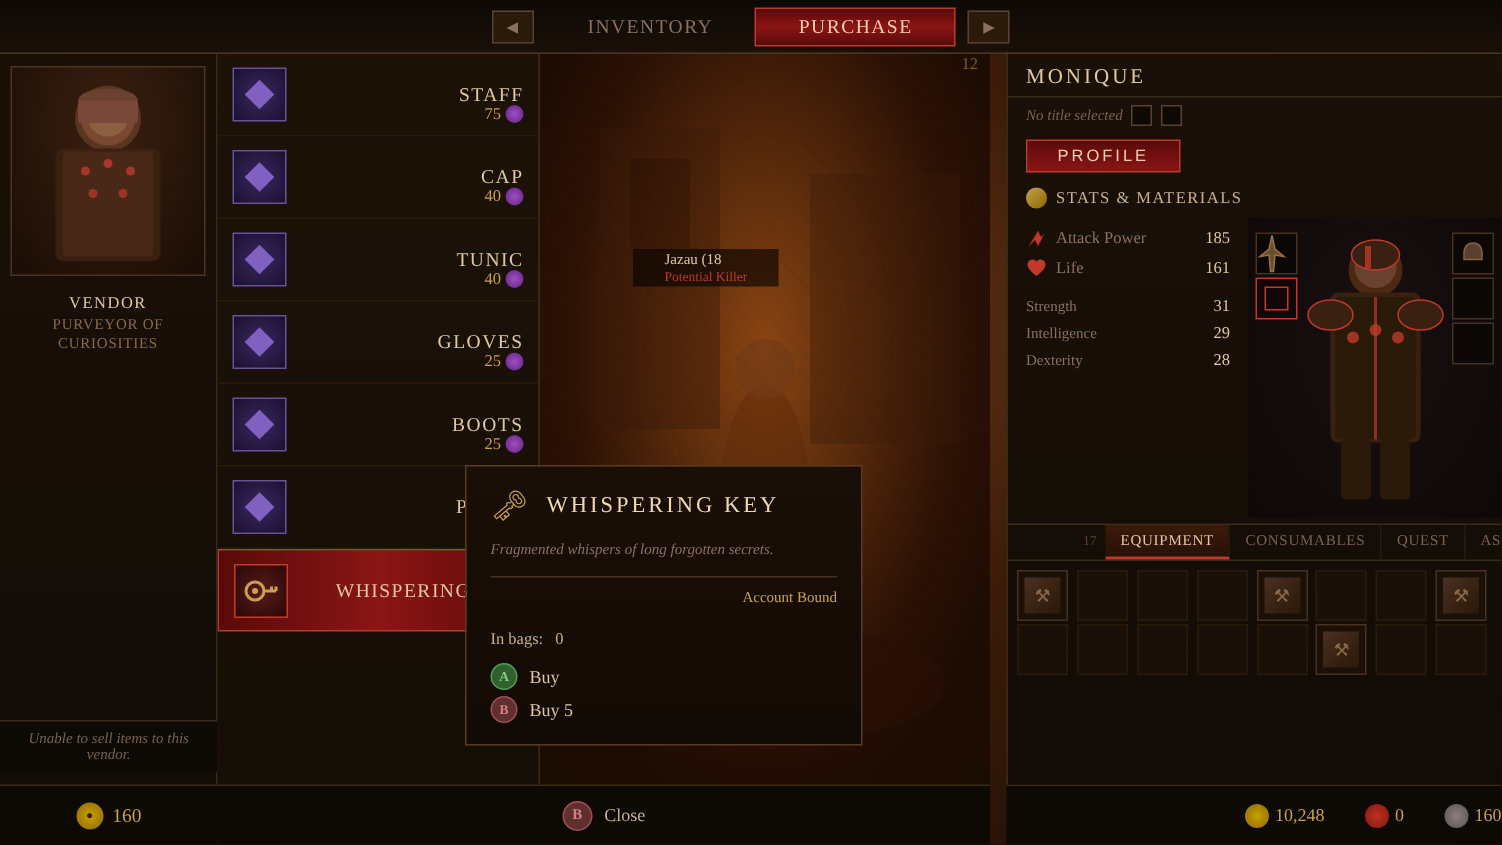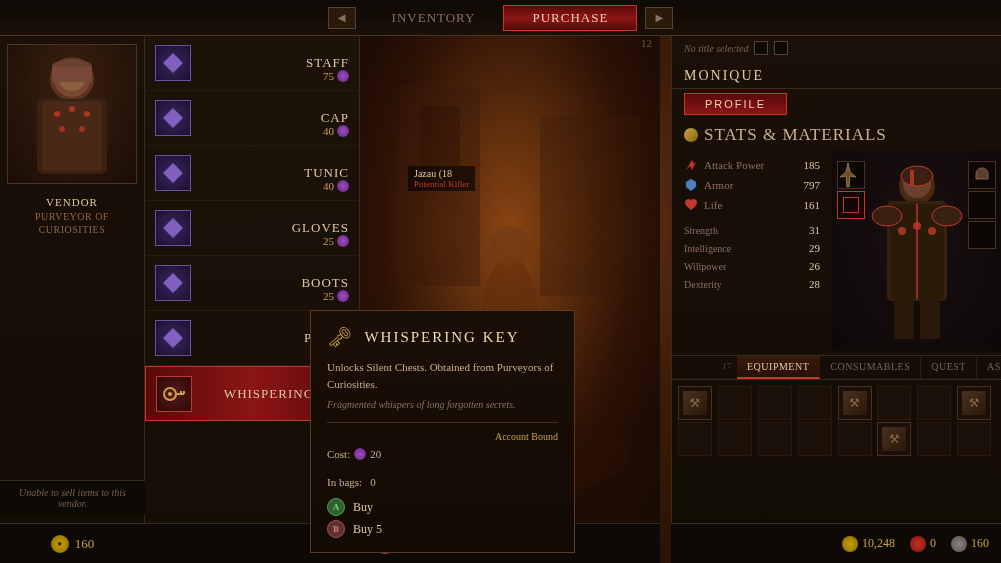--- a/index.html
+++ b/index.html
@@ -240,23 +240,23 @@
         45deg,
         transparent 0px,
         transparent 10px,
         rgba(0,0,0,0.05) 10px,
         rgba(0,0,0,0.05) 11px
       );
     }
     .player-name-tag {
       position: absolute;
       top: 130px;
-      left: 48px;
+      left: 62px;
       background: rgba(0,0,0,0.6);
-      padding: 2px 6px;
+      padding: 2px 21px;
       font-size: 10px;
       color: #e0c8a0;
     }
     .player-subtitle {
       font-size: 9px;
       color: #c0392b;
     }
     .item-count-badge {
       position: absolute;
       top: 1px;
@@ -380,21 +380,21 @@
       cursor: pointer;
       margin: 4px 12px;
     }
     .stats-header {
       padding: 6px 12px;
       display: flex;
       align-items: center;
       gap: 6px;
     }
     .stats-title {
-      font-size: 17px;
+      font-size: 11px;
       color: #c8b090;
       text-transform: uppercase;
       letter-spacing: 1px;
     }
     .stat-row {
       display: flex;
       justify-content: space-between;
       align-items: center;
       padding: 3px 12px;
       font-size: 11px;
@@ -462,22 +462,21 @@
       position: absolute;
       bottom: 0;
       right: 0;
       width: 330px;
       height: 40px;
       background: #0d0905;
       border-top: 1px solid #3a2a18;
       display: flex;
       align-items: center;
       justify-content: flex-end;
-      gap: 15px;
-      padding-right: 12px;
+      gap: 27px;
     }
     .bottom-currency {
       display: flex;
       align-items: center;
       gap: 4px;
       font-size: 12px;
     }
     .currency-gold { color: #c8a050; }
     .currency-icon-gold {
       width: 16px; height: 16px;
@@ -665,57 +664,51 @@
       <div class="player-subtitle">Potential Killer</div>
     </div>
   </div>
 </div>
 
 <div class="tooltip-panel">
   <div class="tooltip-title">
     <span class="tooltip-key-icon">🗝</span>
     <span>WHISPERING KEY</span>
   </div>
-  <div class="tooltip-desc">Unlocks Silent Chests. Obtained from Purveyors of Curiosities.</div>
   <div class="tooltip-flavor">Fragmented whispers of long forgotten secrets.</div>
   <hr class="tooltip-divider">
   <div class="tooltip-bound">Account Bound</div>
-  <div class="tooltip-cost">
-    <span>Cost:</span>
-    <div class="cost-gem"></div>
-    <span>20</span>
-  </div>
   <div class="tooltip-cost" style="margin-top:16px;">
     <span>In bags:</span>
     <span style="margin-left:4px;">0</span>
   </div>
   <div class="tooltip-actions">
     <div class="action-btn">
       <div class="action-icon a-btn">A</div>
       <span>Buy</span>
     </div>
     <div class="action-btn">
       <div class="action-icon b-btn">B</div>
       <span>Buy 5</span>
     </div>
   </div>
 </div>
 
 <div style="position:absolute;right:0;top:36px;width:330px;height:487px;background:linear-gradient(180deg,#1a1008 0%,#120c06 100%);border-left:1px solid #3a2a18;z-index:5;">
   
+  
+  <div style="padding:8px 12px 4px;border-bottom:1px solid #3a2a18;display:flex;justify-content:space-between;align-items:center;">
+    <div class="char-name">MONIQUE</div>
+  </div>
+
   
   <div style="display:flex;align-items:center;gap:6px;padding:5px 12px;">
     <span style="font-size:10px;color:#7a6050;font-style:italic;">No title selected</span>
     <div class="title-dot"></div>
     <div class="title-dot"></div>
-  </div>
-
-  
-  <div style="padding:8px 12px 4px;border-bottom:1px solid #3a2a18;display:flex;justify-content:space-between;align-items:center;">
-    <div class="char-name">MONIQUE</div>
   </div>
 
   
   <button class="profile-btn">PROFILE</button>
 
   
   <div class="stats-header">
     <div style="width:14px;height:14px;background:linear-gradient(135deg,#c8a050 0%,#8a6800 100%);border-radius:50%;"></div>
     <span class="stats-title">Stats &amp; Materials</span>
   </div>
@@ -729,53 +722,38 @@
           <svg width="14" height="14" viewBox="0 0 14 14">
               <path d="M2 12 L8 2 L10 6 L12 4 L8 12 L6 8Z" fill="#c0392b" stroke="#8a2010" stroke-width="0.5"></path>
             </svg>
           <span>Attack Power</span>
         </span>
         <span class="stat-value">185</span>
       </div>
       <div class="stat-row">
         <span class="stat-name">
           <svg width="14" height="14" viewBox="0 0 14 14">
-              <path d="M7 1 L12 4 L12 9 L7 13 L2 9 L2 4Z" fill="#5080c0" stroke="#305090" stroke-width="0.5"></path>
-            </svg>
-          <span>Armor</span>
-        </span>
-        <span class="stat-value">797</span>
-      </div>
-      <div class="stat-row">
-        <span class="stat-name">
-          <svg width="14" height="14" viewBox="0 0 14 14">
               <path d="M7 12 C7 12 1 8 1 4.5 C1 2.5 2.5 1 4.5 1 C5.7 1 6.8 1.7 7 2.5 C7.2 1.7 8.3 1 9.5 1 C11.5 1 13 2.5 13 4.5 C13 8 7 12 7 12Z" fill="#c0392b"></path>
             </svg>
           <span>Life</span>
         </span>
         <span class="stat-value">161</span>
       </div>
       <div style="height:6px;"></div>
       <div class="stat-row">
         <span class="stat-name" style="font-size:10px;">
             <span>Strength</span>
           </span>
         <span class="stat-value">31</span>
       </div>
       <div class="stat-row">
         <span class="stat-name" style="font-size:10px;">
             <span>Intelligence</span>
           </span>
         <span class="stat-value">29</span>
-      </div>
-      <div class="stat-row">
-        <span class="stat-name" style="font-size:10px;">
-            <span>Willpower</span>
-          </span>
-        <span class="stat-value">26</span>
       </div>
       <div class="stat-row">
         <span class="stat-name" style="font-size:10px;">
             <span>Dexterity</span>
           </span>
         <span class="stat-value">28</span>
       </div>
     </div>
 
     <div style="flex:1;height:200px;position:relative;background:radial-gradient(ellipse at 50% 40%,#1a1010 0%,#0d0808 100%);display:flex;align-items:center;justify-content:center;">

